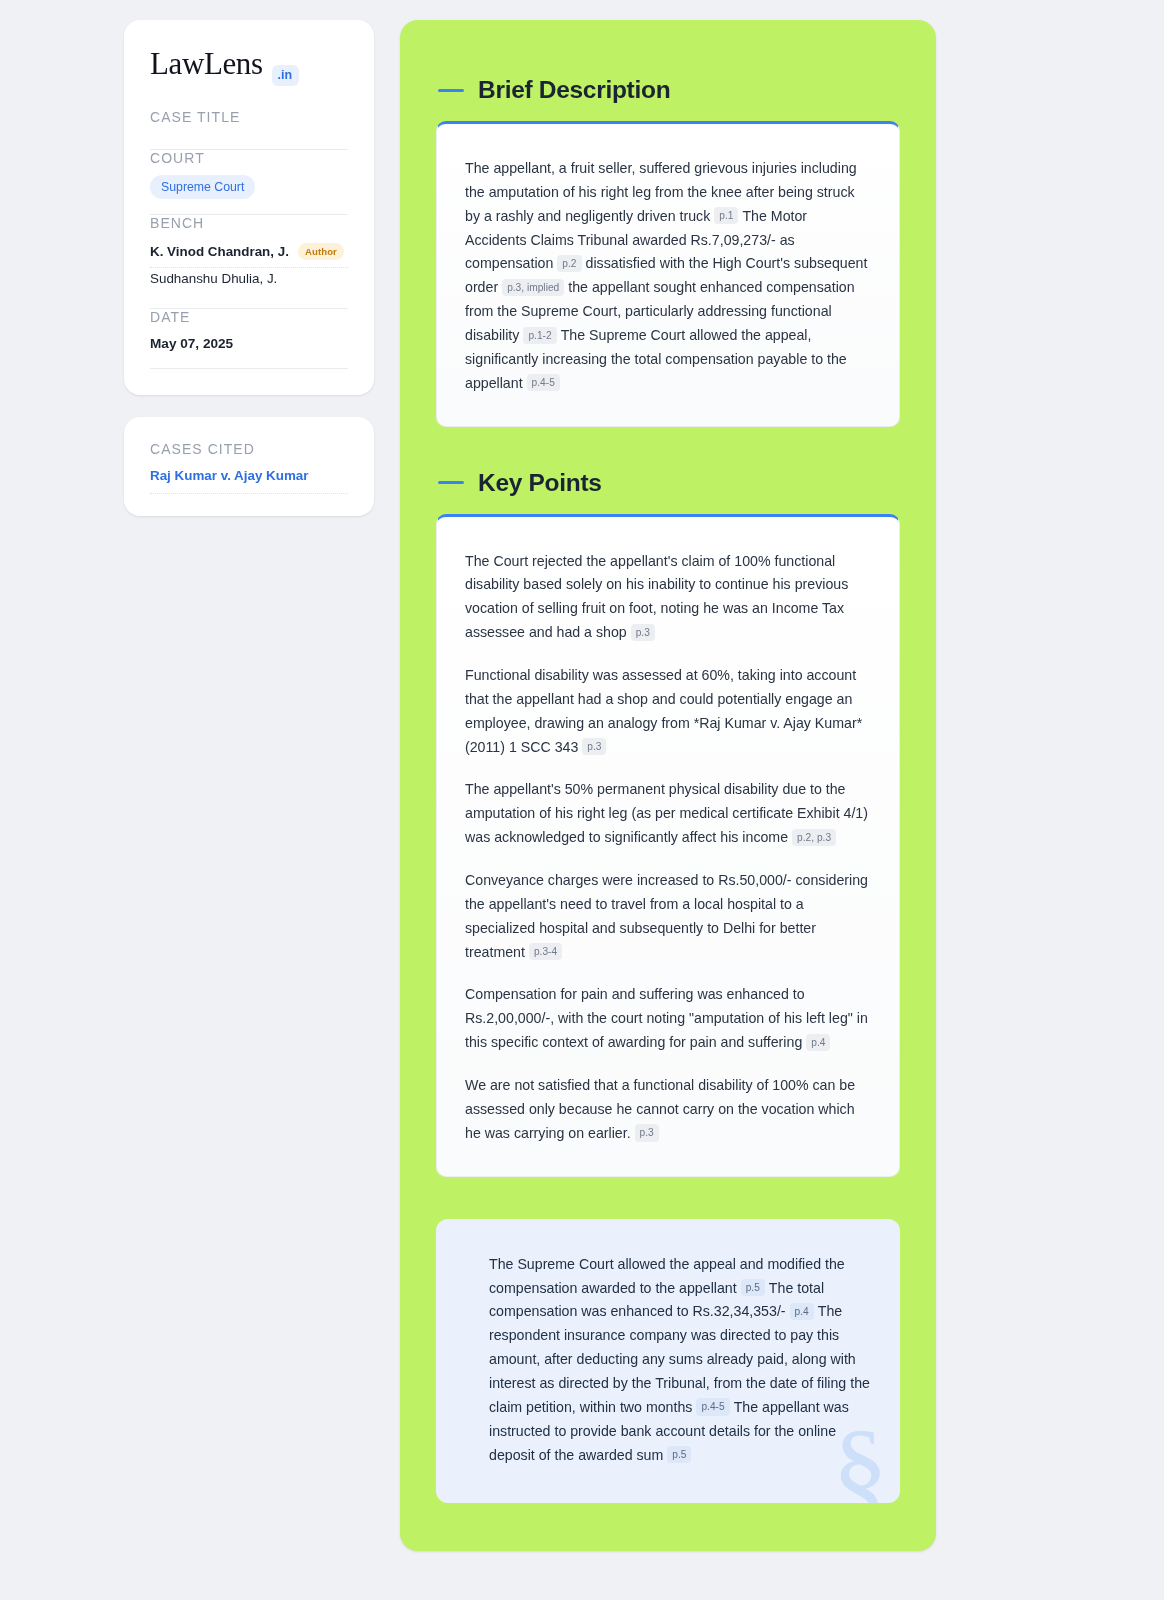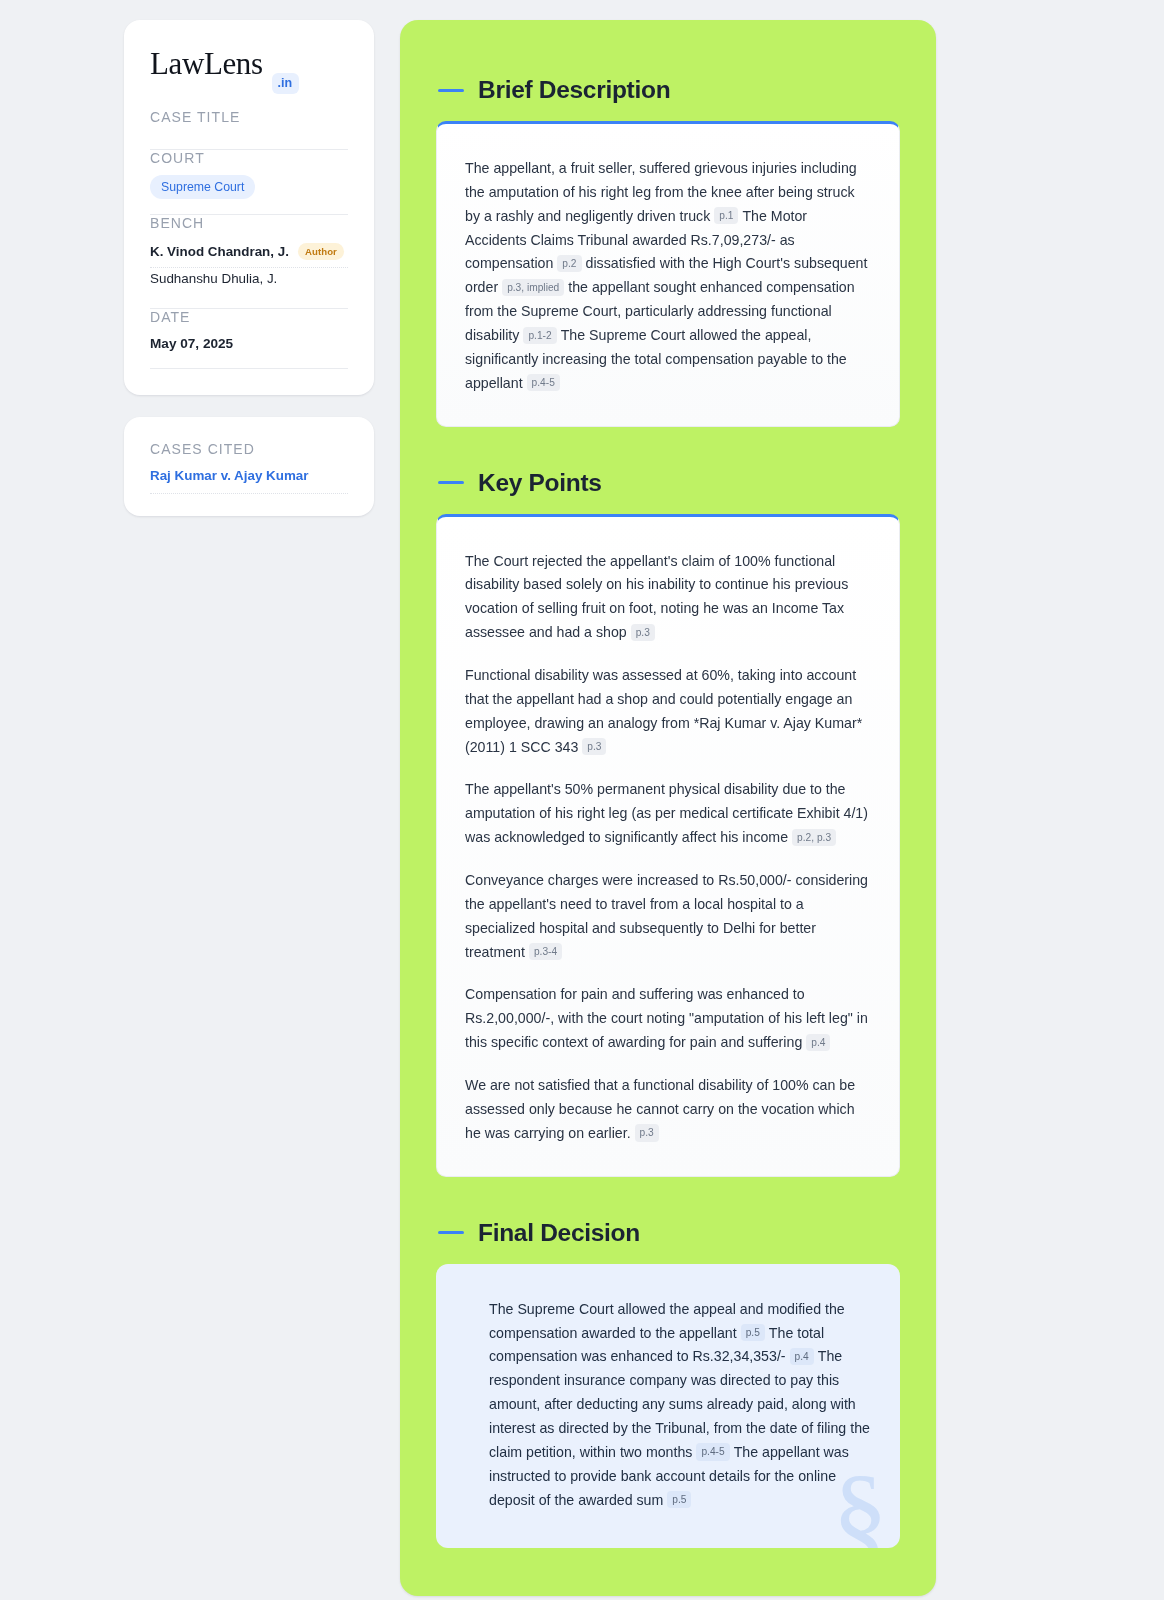--- a/index.html
+++ b/index.html
@@ -54,21 +54,21 @@
   }
   .brand-tld {
     font-size: 12.5px;
     font-weight: 600;
     color: #2f6fe0;
     background: #e8f0fe;
     border-radius: 6px;
     padding: 4px 7px 4px 6px;
     line-height: 1;
     position: relative;
-    top: 20px;
+    top: 12px;
   }
 
   .meta-block { padding-bottom: 15px; }
   .meta-divider {
     height: 1px;
     background: #e9ebef;
     width: 100%;
   }
 
   .meta-label {
@@ -301,24 +301,20 @@
           <div class="content-card">
             <p class="para"><span>The Court rejected the appellant's claim of 100% functional disability based solely on his inability to continue his previous vocation of selling fruit on foot, noting he was an Income Tax assessee and had a shop</span><span class="cite">p.3</span></p>
             <p class="para"><span>Functional disability was assessed at 60%, taking into account that the appellant had a shop and could potentially engage an employee, drawing an analogy from *Raj Kumar v. Ajay Kumar* (2011) 1 SCC 343</span><span class="cite">p.3</span></p>
             <p class="para"><span>The appellant's 50% permanent physical disability due to the amputation of his right leg (as per medical certificate Exhibit 4/1) was acknowledged to significantly affect his income</span><span class="cite">p.2, p.3</span></p>
             <p class="para"><span>Conveyance charges were increased to Rs.50,000/- considering the appellant's need to travel from a local hospital to a specialized hospital and subsequently to Delhi for better treatment</span><span class="cite">p.3-4</span></p>
             <p class="para"><span>Compensation for pain and suffering was enhanced to Rs.2,00,000/-, with the court noting "amputation of his left leg" in this specific context of awarding for pain and suffering</span><span class="cite">p.4</span></p>
             <p class="para"><span>We are not satisfied that a functional disability of 100% can be assessed only because he cannot carry on the vocation which he was carrying on earlier.</span><span class="cite">p.3</span></p>
           </div>
         </section>
         <section class="section">
-          <div class="section-head">
-            <span class="head-dash"></span>
-            <h2 class="section-title">Final Decision</h2>
-          </div>
           <div class="decision-card">
             <span class="watermark">§</span>
             <p class="para"><span>The Supreme Court allowed the appeal and modified the compensation awarded to the appellant</span><span class="cite">p.5</span><span>The total compensation was enhanced to Rs.32,34,353/-</span><span class="cite">p.4</span><span>The respondent insurance company was directed to pay this amount, after deducting any sums already paid, along with interest as directed by the Tribunal, from the date of filing the claim petition, within two months</span><span class="cite">p.4-5</span><span>The appellant was instructed to provide bank account details for the online deposit of the awarded sum</span><span class="cite">p.5</span></p>
           </div>
         </section>
       </div>
   </main>
 
 </div>
 

